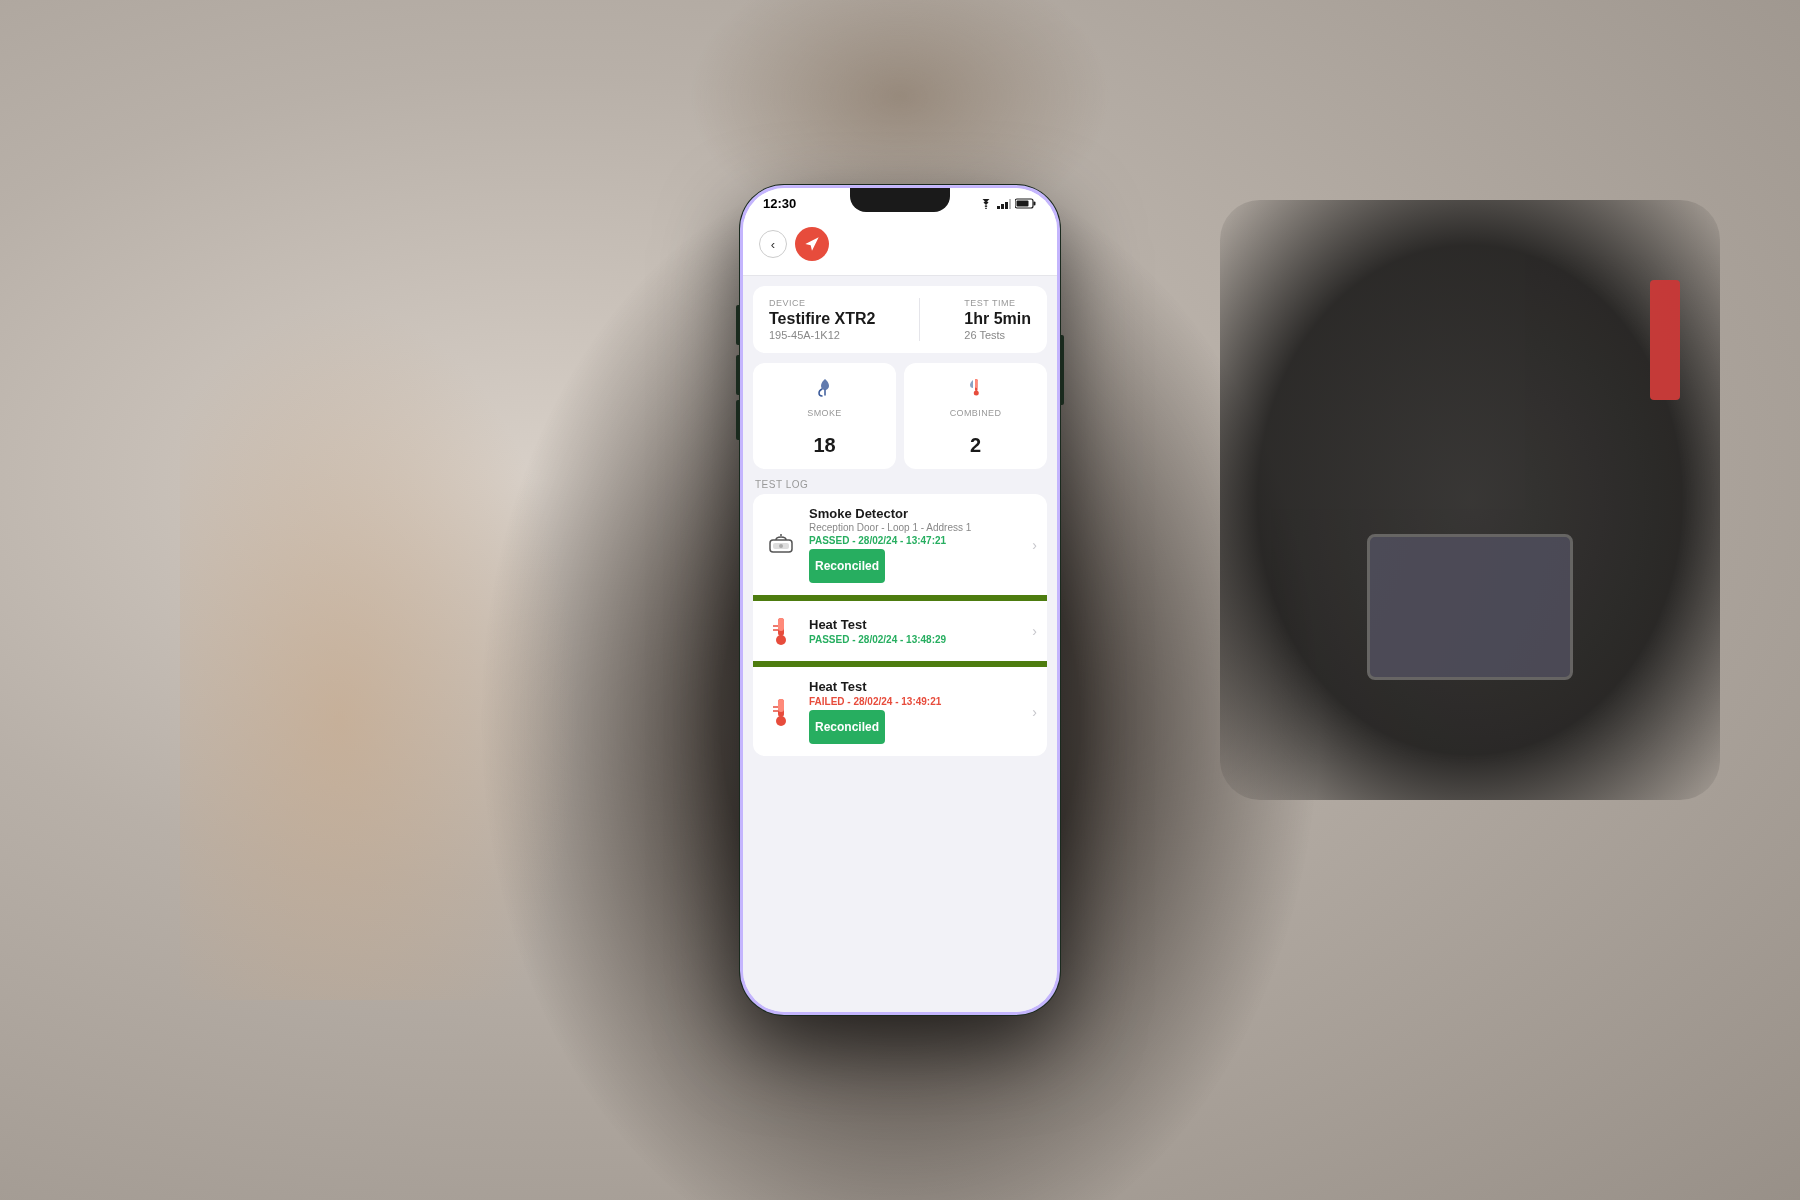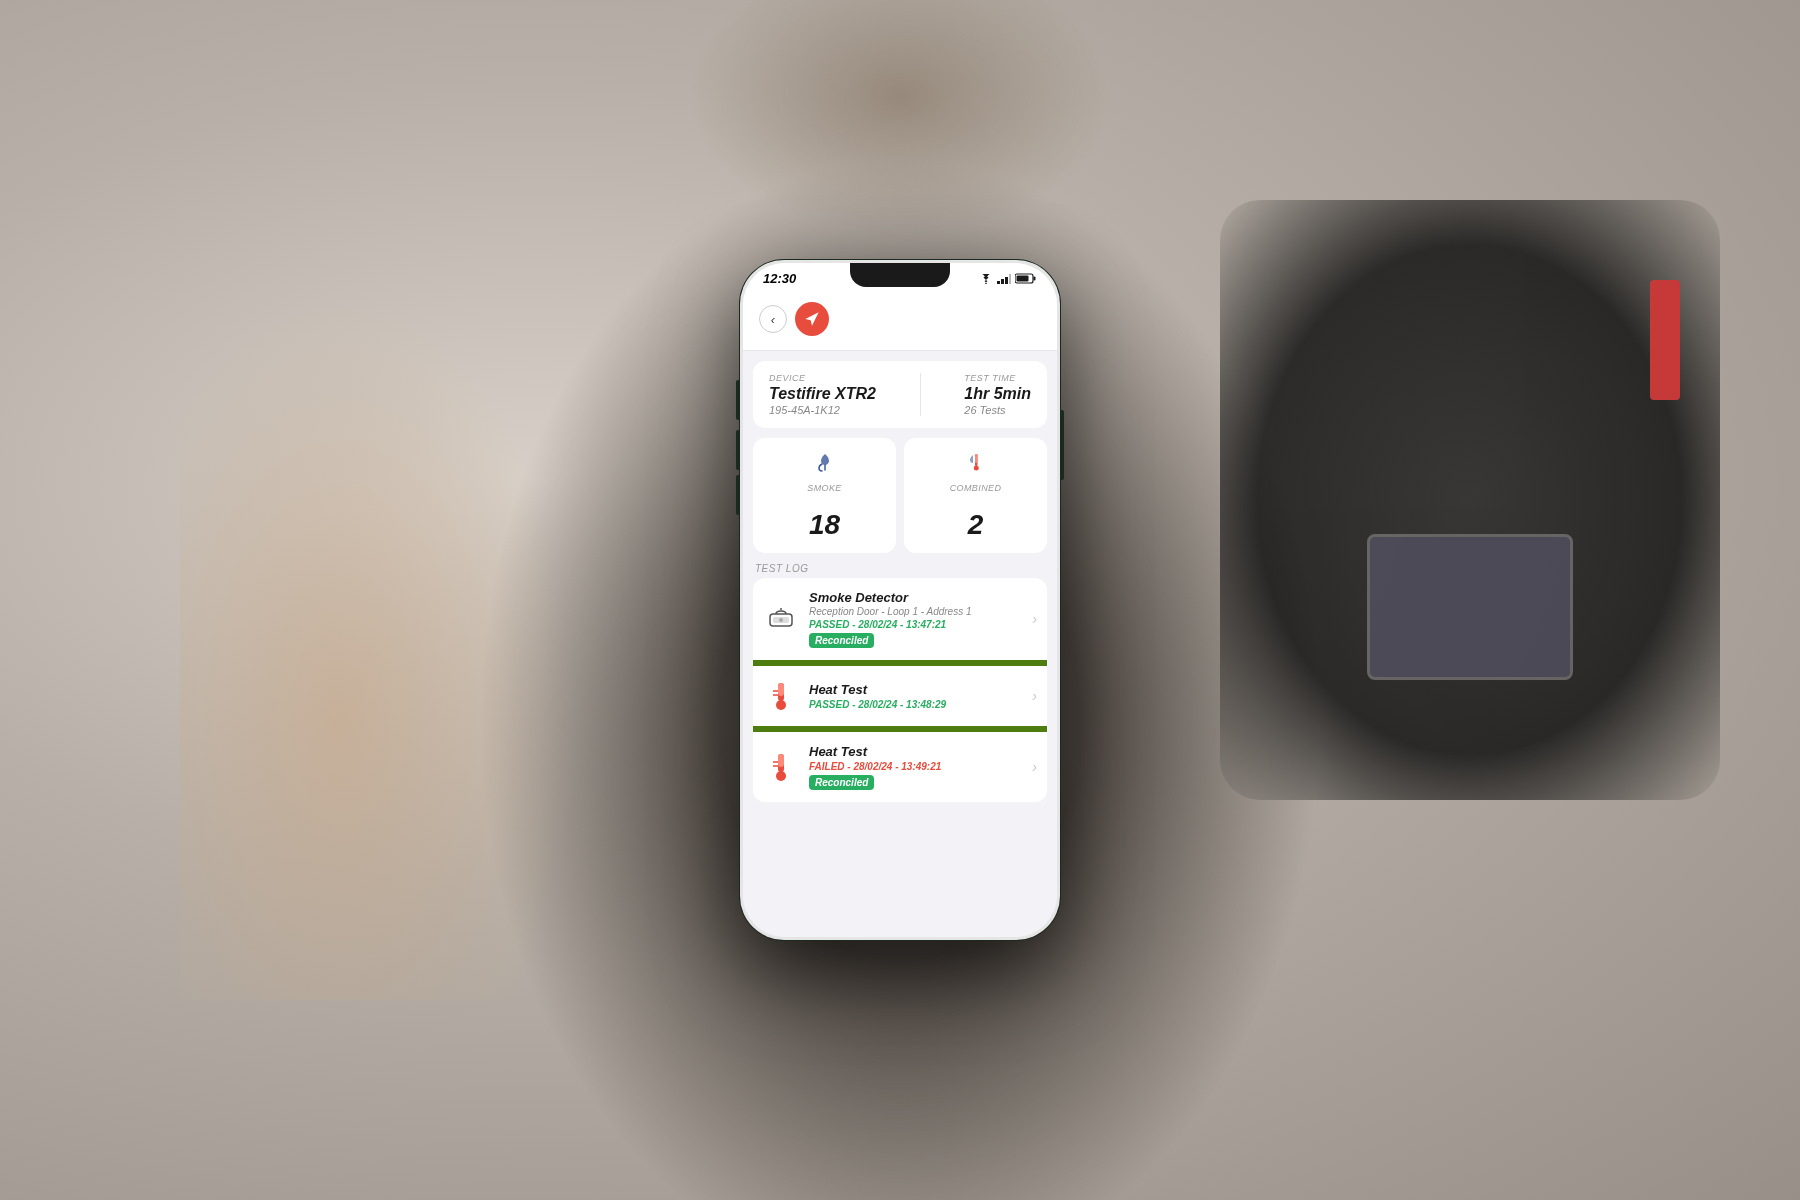--- a/index.html
+++ b/index.html
@@ -90,30 +90,29 @@
     .phone-wrapper {
       position: relative;
       z-index: 10;
       display: flex;
       align-items: center;
       justify-content: center;
     }
 
     .phone-outer {
       width: 320px;
-      height: 680px;
-      background: #e5e5e5;
+      height: 830px;
+      background: #c4b5fd;
       border-radius: 44px;
       padding: 3px;
       box-shadow:
         0 0 0 1px #1a2a1e,
         0 30px 80px rgba(0,0,0,0.6),
         inset 0 1px 0 rgba(255,255,255,0.1);
       position: relative;
-      font-style: italic;
     }
 
     
     .phone-outer::before {
       content: '';
       position: absolute;
       left: -4px;
       top: 120px;
       width: 4px;
       height: 40px;
@@ -301,21 +300,21 @@
     .test-type-label {
       font-size: 9px;
       color: #999;
       text-transform: uppercase;
       letter-spacing: 0.4px;
       display: block;
       margin-bottom: 16px;
     }
 
     .test-type-count {
-      font-size: 28px;
+      font-size: 20px;
       font-weight: 700;
       color: #1a1a1a;
       display: block;
     }
 
     
     .section-label {
       font-size: 10px;
       color: #999;
       text-transform: uppercase;
@@ -380,23 +379,23 @@
       font-size: 10px;
       font-weight: 600;
       color: #e74c3c;
       margin-top: 2px;
     }
 
     .reconciled-badge {
       display: inline-block;
       background: #27ae60;
       color: white;
-      font-size: 10px;
+      font-size: 12px;
       font-weight: 600;
-      padding: 2px 6px;
+      padding: 10px 6px;
       border-radius: 4px;
       margin-top: 3px;
     }
 
     .chevron-right {
       color: #c7c7cc;
       font-size: 14px;
       flex-shrink: 0;
     }
 

